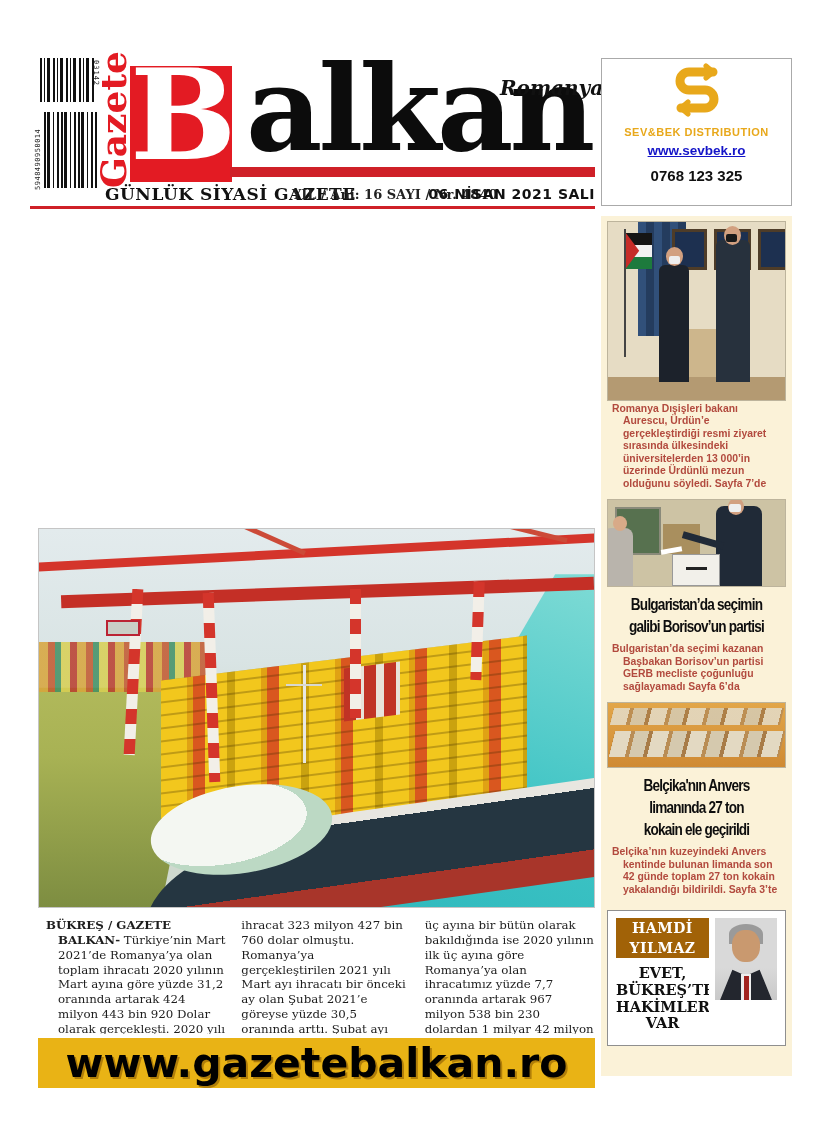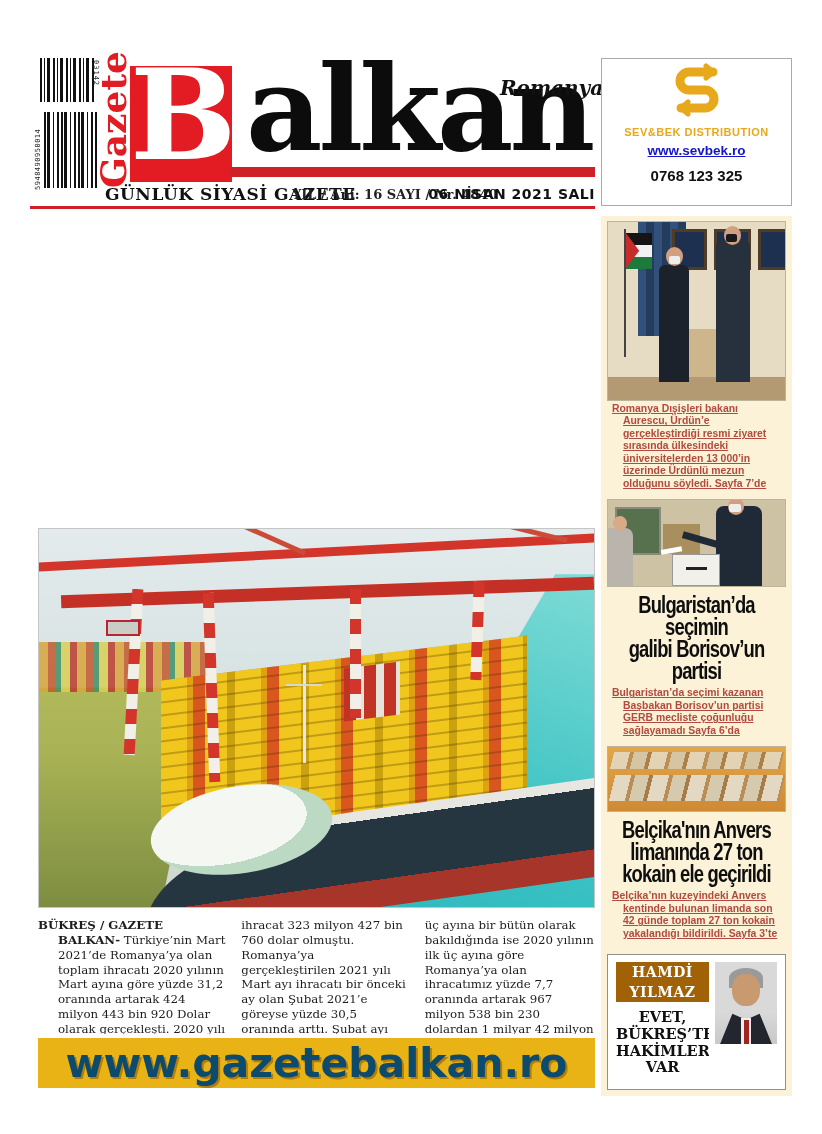--- a/index.html
+++ b/index.html
@@ -86,36 +86,36 @@
   .mp-leg.l1 { left:16%; top:16%; height:44%; transform:rotate(3deg); }
   .mp-leg.l2 { left:30%; top:17%; height:50%; transform:rotate(-2deg); }
   .mp-leg.l3 { left:56%; top:16%; height:34%; }
   .mp-leg.l4 { left:78%; top:14%; height:26%; transform:rotate(2deg); }
   .mp-cab { position:absolute; left:12%; top:24%; width:34px; height:16px; background:#c9cdc6; border:2px solid #b23; }
 
   
   .body-cols { position:absolute; left:38px; top:918px; width:557px; height:116px; display:flex; gap:13px; overflow:hidden; }
   .bcol { flex:1; font:11.8px/1.26 "DejaVu Serif",serif; color:#1d1d1d; }
   .bcol.c1 { padding-left:20px; text-indent:-20px; }
-  .bcol b { font-weight:700; }
+  .bcol b { font-weight:700;margin-left:8px; }
 
   
   .web-banner { position:absolute; left:38px; top:1038px; width:557px; height:50px; background:#e9b315;
     display:flex; align-items:center; justify-content:center; }
-  .web-banner .url { font:700 41px "DejaVu Sans",sans-serif; color:#0c4a6e; letter-spacing:0;
+  .web-banner .url { font:700 41px "DejaVu Sans",sans-serif; color:#000000; letter-spacing:0;
     text-shadow:2px 2px 0 rgba(130,82,0,.55); }
 
   
   .sidebar { position:absolute; left:601px; top:216px; width:191px; min-height:860px; background:#fbf2d8; padding:5px 6px 6px; }
   .s-photo { position:relative; overflow:hidden; border:1px solid #bdb49c; background:#e6dcc4; }
   .s-head { font:700 24px/24px "Liberation Sans",sans-serif; letter-spacing:-1px; color:#0e0e0e;
     text-align:center; white-space:pre-line; margin:7px 0 3px; }
-  .s-head.sm { font-size:23px; line-height:22px; }
+  .s-head.sm { font-size:17px; line-height:22px; }
   .s-lead { font:700 10.4px/1.2 "Liberation Sans",sans-serif; color:#b24a3e; text-align:left;
-    padding:2px 4px 7px 16px; text-indent:-11px;text-decoration:underline; }
+    padding:2px 4px 7px 16px; text-indent:-11px; }
 
   
   .p1 { height:180px; }
   .p1 .curtain { position:absolute; left:17%; top:0; width:27%; height:64%;
     background:repeating-linear-gradient(90deg,#31507a 0 8px,#243c5e 8px 16px); }
   .p1 .frame { position:absolute; top:4%; height:23%; background:#1d3050; border:3px solid #4e3c28; }
   .p1 .f1 { left:36%; width:20%; } .p1 .f2 { left:60%; width:21%; } .p1 .f3 { left:85%; width:18%; }
   .p1 .pole { position:absolute; left:9%; top:4%; width:2px; height:72%; background:#444; }
   .p1 .flag { position:absolute; left:10%; top:6%; width:26px; height:36px;
     background:linear-gradient(180deg,#151515 0 33%,#f2f2f2 33% 66%,#1d7a3d 66% 100%); }

